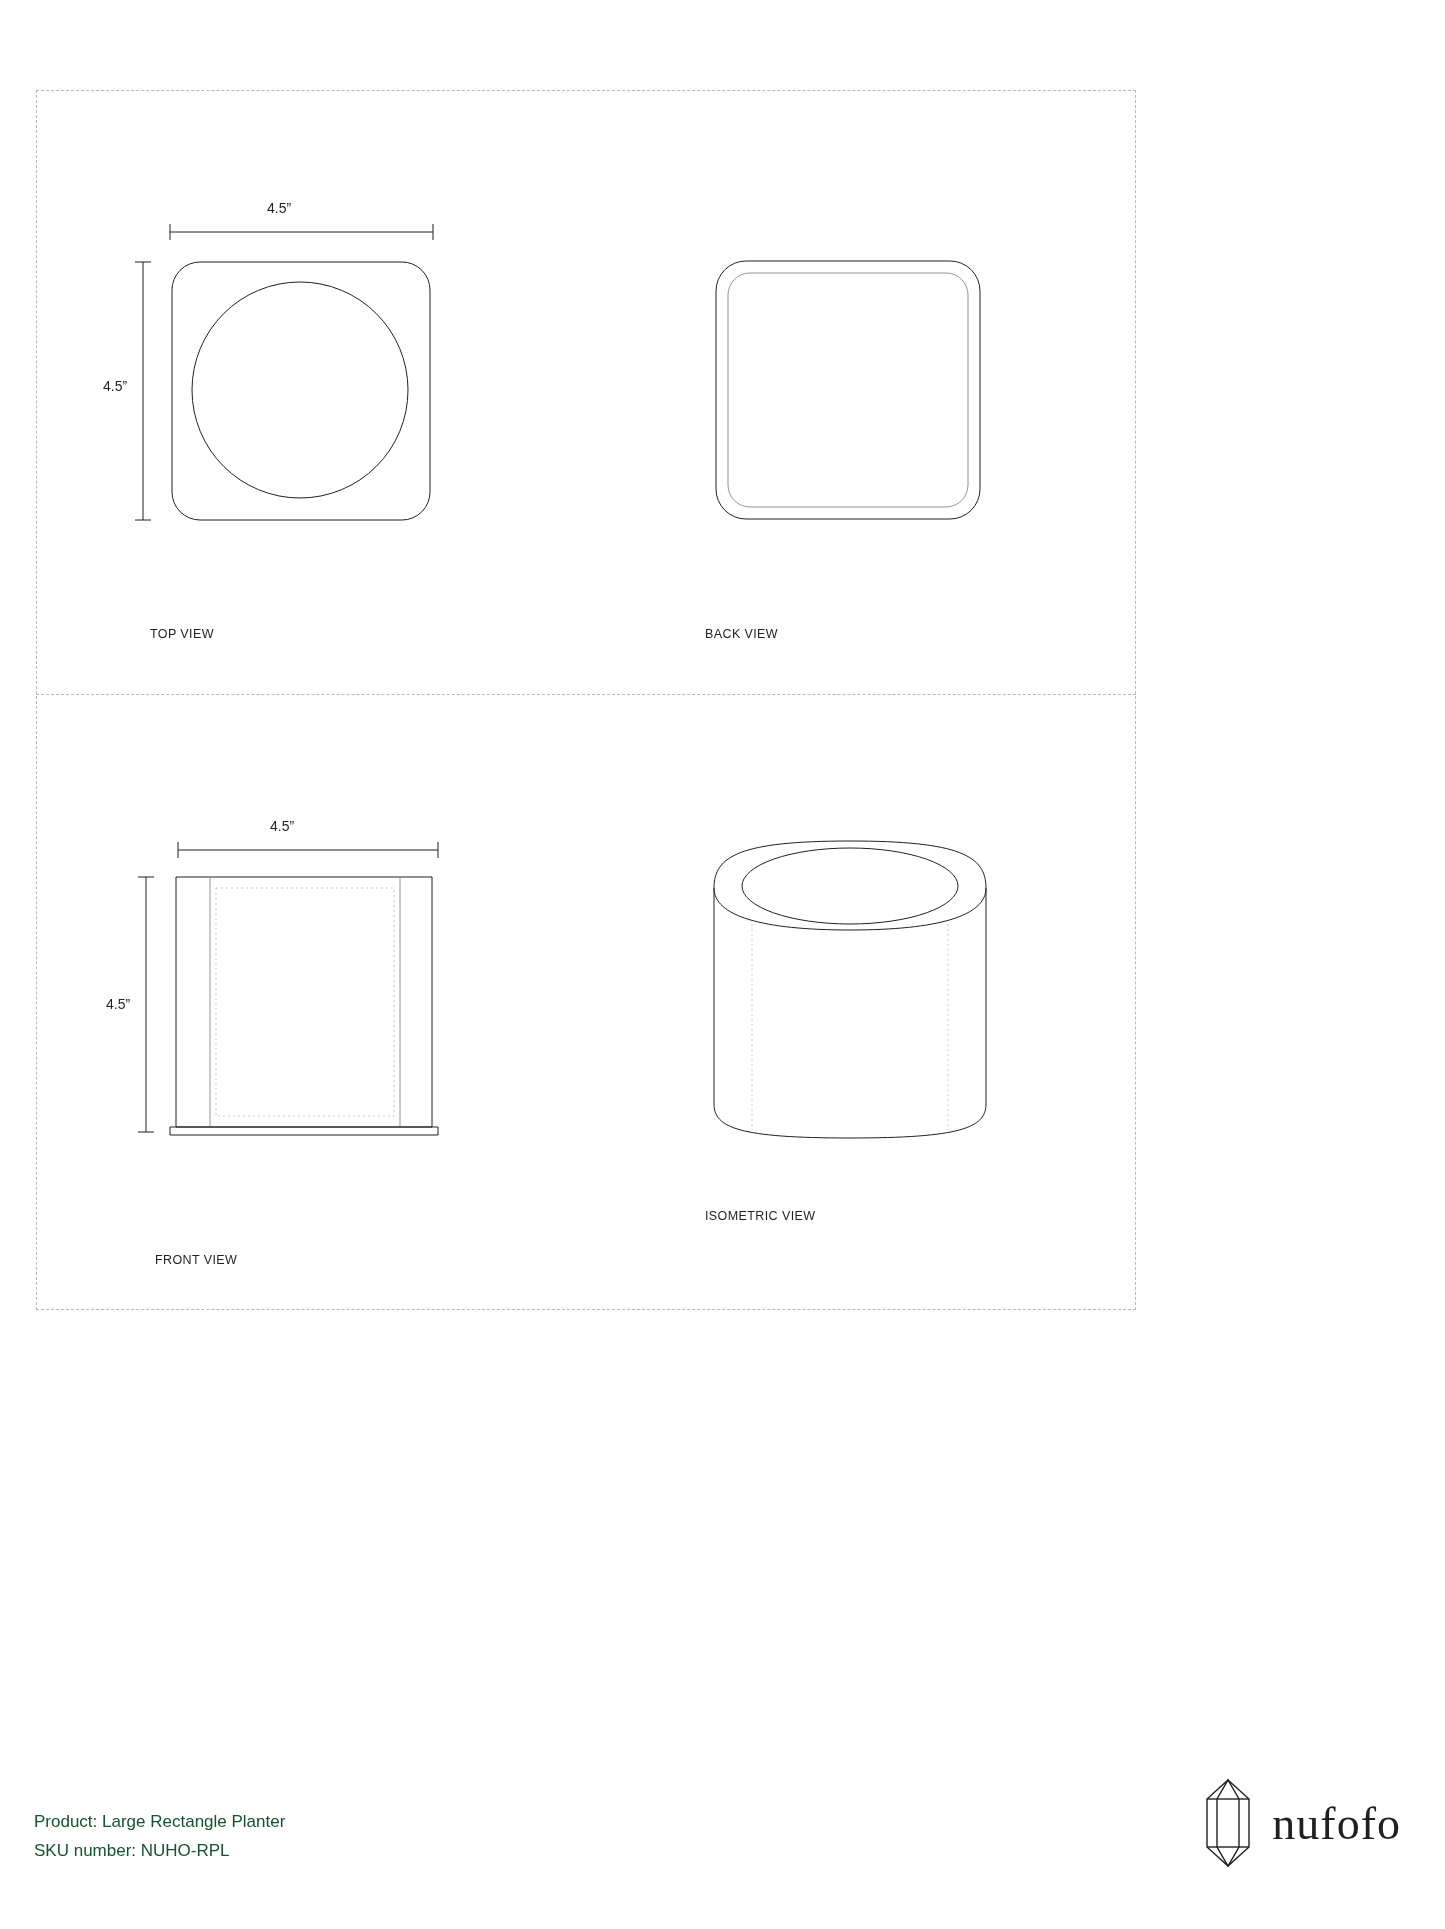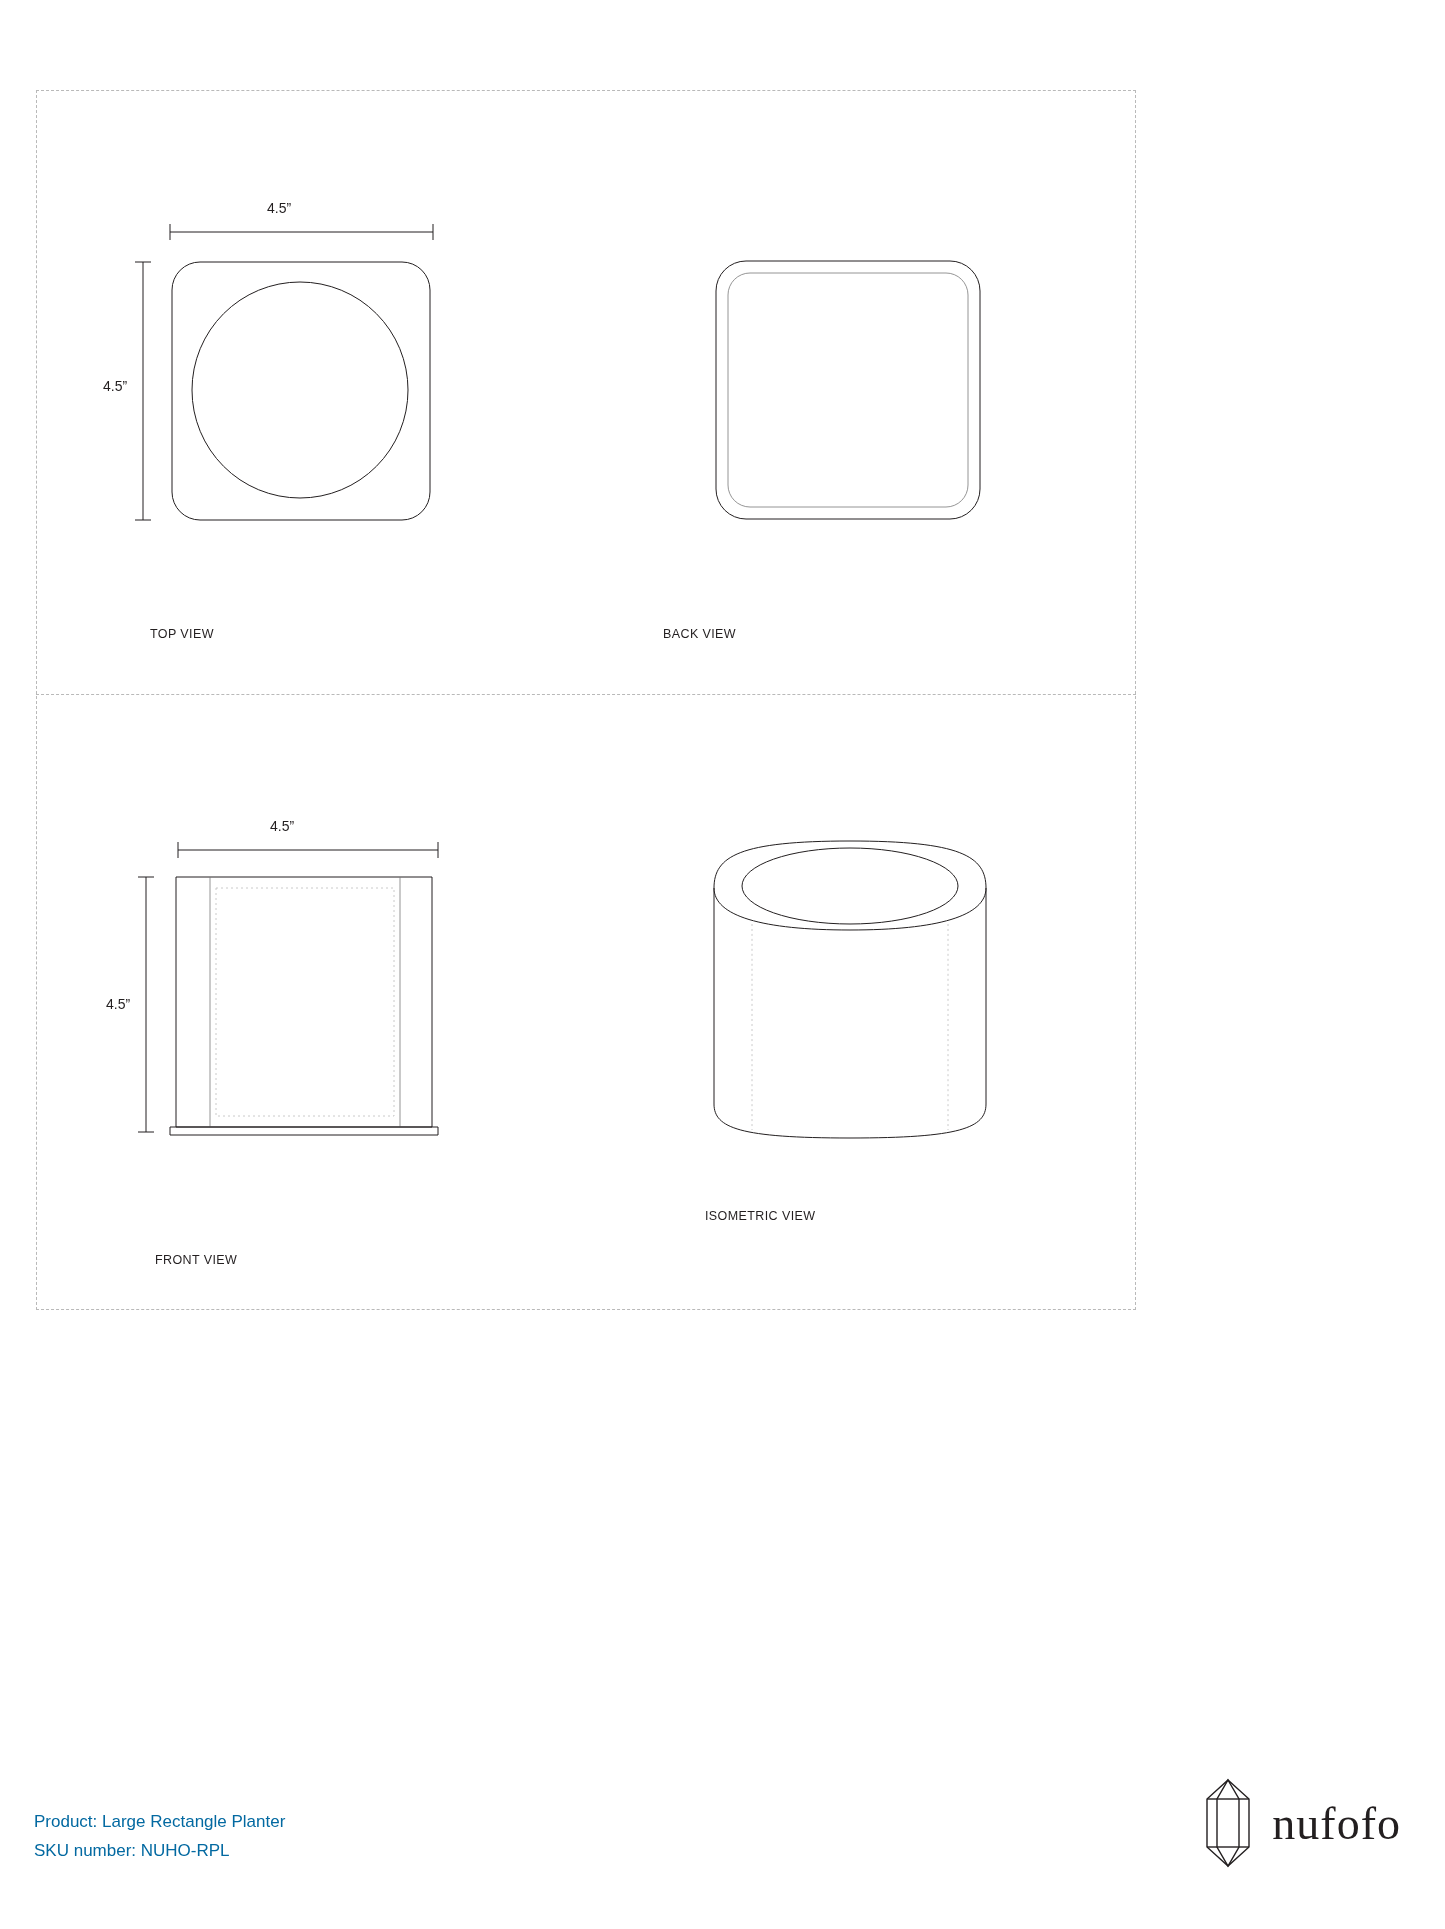--- a/index.html
+++ b/index.html
@@ -61,21 +61,21 @@
   .ln-x { fill: none; stroke: #bdbdbd; stroke-width: 0.8; stroke-dasharray: 2 3; }
   .ln-d { fill: none; stroke: #231f20; stroke-width: 1; }
 
   
   .footer {
     position: absolute;
     left: 34px;
     bottom: 64px;
     font-size: 17px;
     line-height: 29px;
-    color: #0369a1;
+    color: #14532d;
   }
   .brand {
     position: absolute;
     right: 44px;
     bottom: 60px;
     display: flex;
     align-items: center;
     gap: 16px;
   }
   .brand-word {
@@ -110,21 +110,21 @@
   <div class="dim-label" style="left:-7px; top:178px;">4.5”</div>
 </div>
 <div class="view-caption" style="left:150px; top:627px; width:290px;">TOP VIEW</div>
 
 <div class="view" style="left:700px; top:255px; width:300px; height:290px;">
   <svg width="300" height="290" viewBox="0 0 300 290">
     <rect class="ln" x="16" y="6" width="264" height="258" rx="30" ry="30"></rect>
     <rect class="ln-l" x="28" y="18" width="240" height="234" rx="22" ry="22"></rect>
   </svg>
 </div>
-<div class="view-caption" style="left:663px; top:627px; width:290px;">BACK VIEW</div>
+<div class="view-caption" style="left:705px; top:627px; width:290px;">BACK VIEW</div>
 
 <div class="view" style="left:110px; top:820px; width:380px; height:340px;">
   <svg width="380" height="340" viewBox="0 0 380 340">
 
     <line class="ln-d" x1="68" y1="30" x2="328" y2="30"></line>
     <line class="ln-d" x1="68" y1="22" x2="68" y2="38"></line>
     <line class="ln-d" x1="328" y1="22" x2="328" y2="38"></line>
 
     <line class="ln-d" x1="36" y1="57" x2="36" y2="312"></line>
     <line class="ln-d" x1="28" y1="57" x2="44" y2="57"></line>

